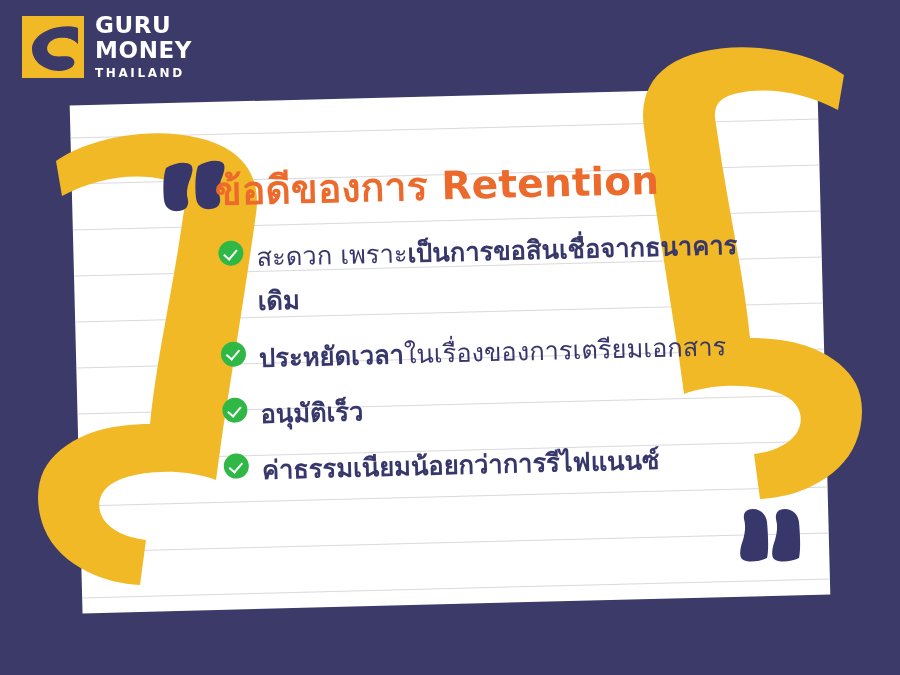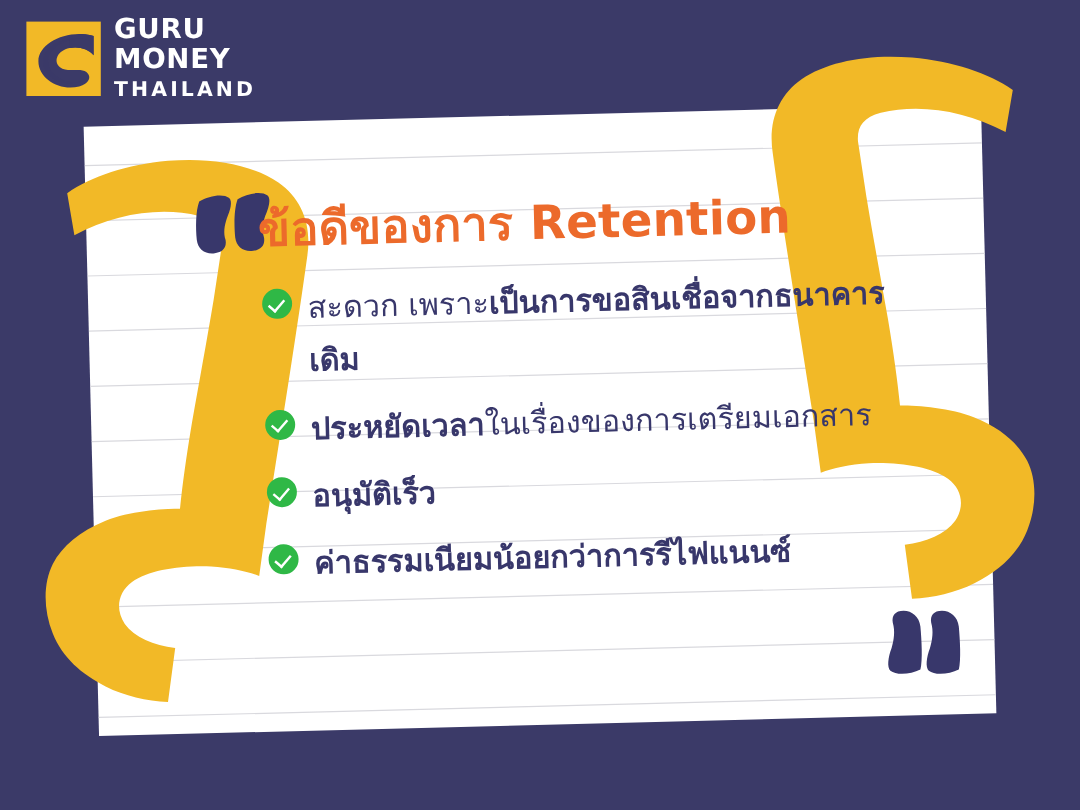--- a/index.html
+++ b/index.html
@@ -14,21 +14,21 @@
   .logo{position:absolute;left:22px;top:14px;display:flex;align-items:center;gap:11px;}
   .logo-mark{position:relative;width:62px;height:62px;background:#F2B927;flex:0 0 auto;overflow:hidden;}
   .logo-mark svg{position:absolute;left:0;top:0;}
   .logo-words{display:flex;flex-direction:column;line-height:1;}
   .logo-words .l1,.logo-words .l2{
     color:#ffffff;font-weight:bold;font-size:23px;letter-spacing:.6px;
     font-family:"DejaVu Sans","Liberation Sans",sans-serif;
   }
   .logo-words .l2{margin-top:2px;}
   .logo-words .l3{
-    color:#ffffff;font-weight:bold;font-size:17px;letter-spacing:2.6px;margin-top:5px;
+    color:#ffffff;font-weight:bold;font-size:12px;letter-spacing:2.6px;margin-top:5px;
   }
 
   
   .paper-wrap{position:absolute;left:76px;top:96px;width:748px;height:508px;}
   .paper{
     position:absolute;inset:0;background:#ffffff;
     transform:rotate(-1.45deg);transform-origin:50% 50%;
     overflow:hidden;
   }
   .rule{position:absolute;left:0;width:100%;height:1px;background:#d9d9de;}

